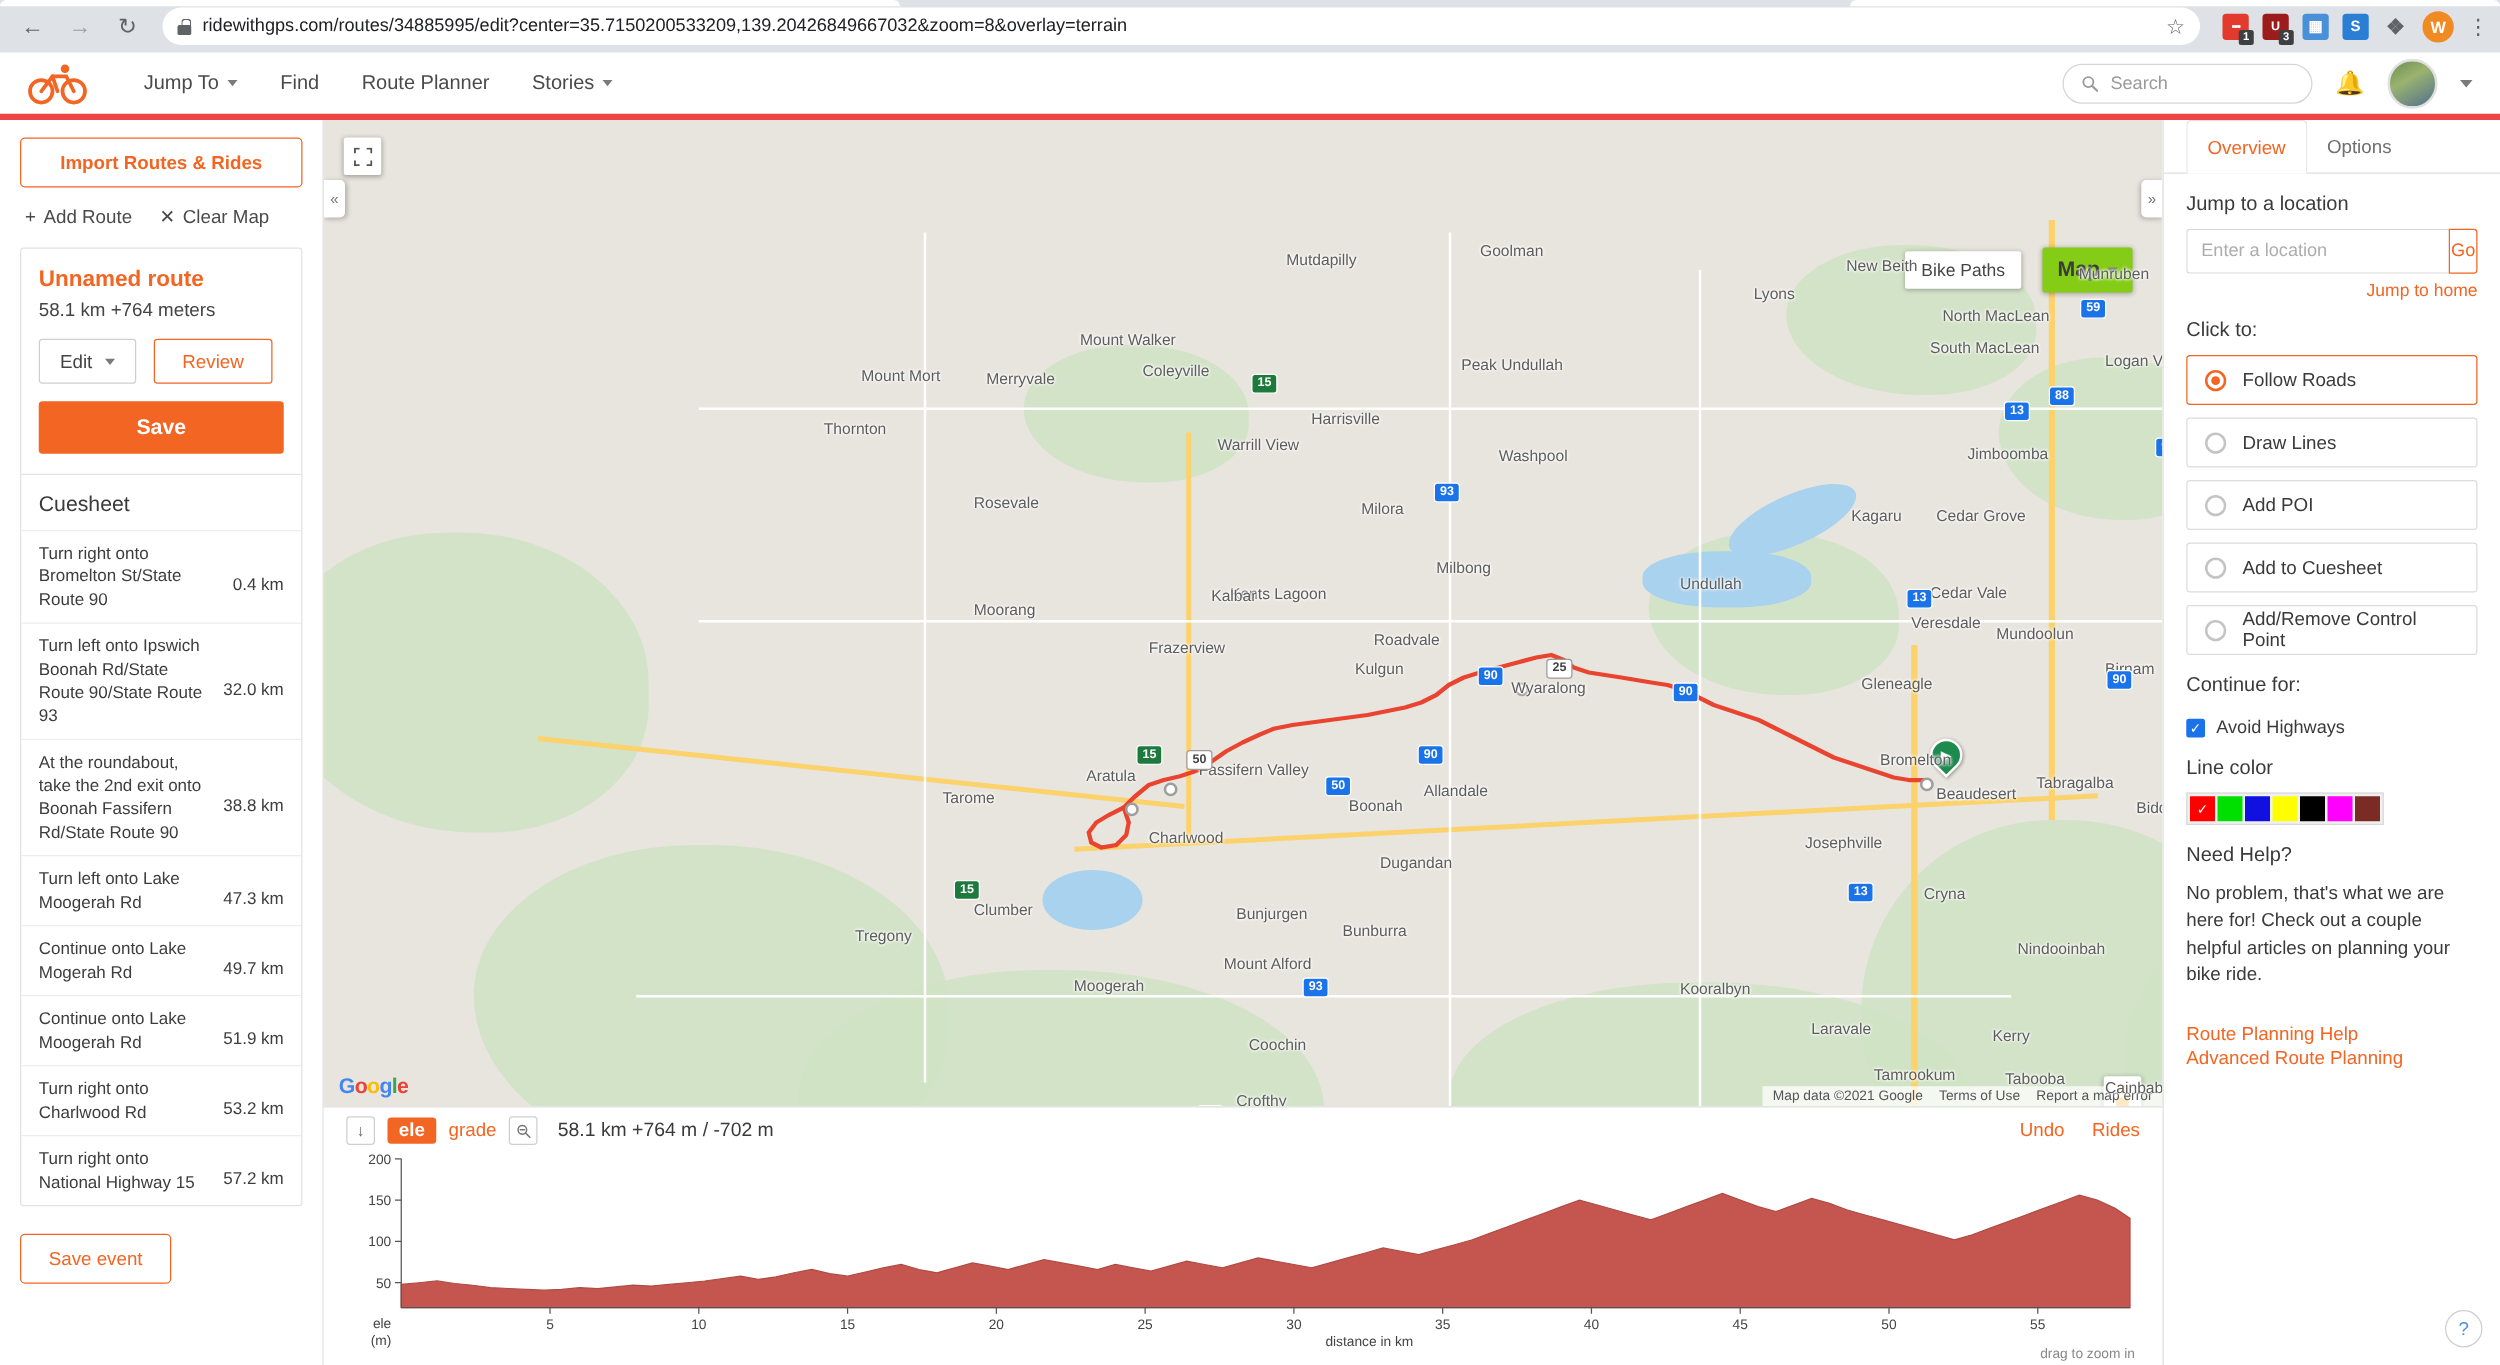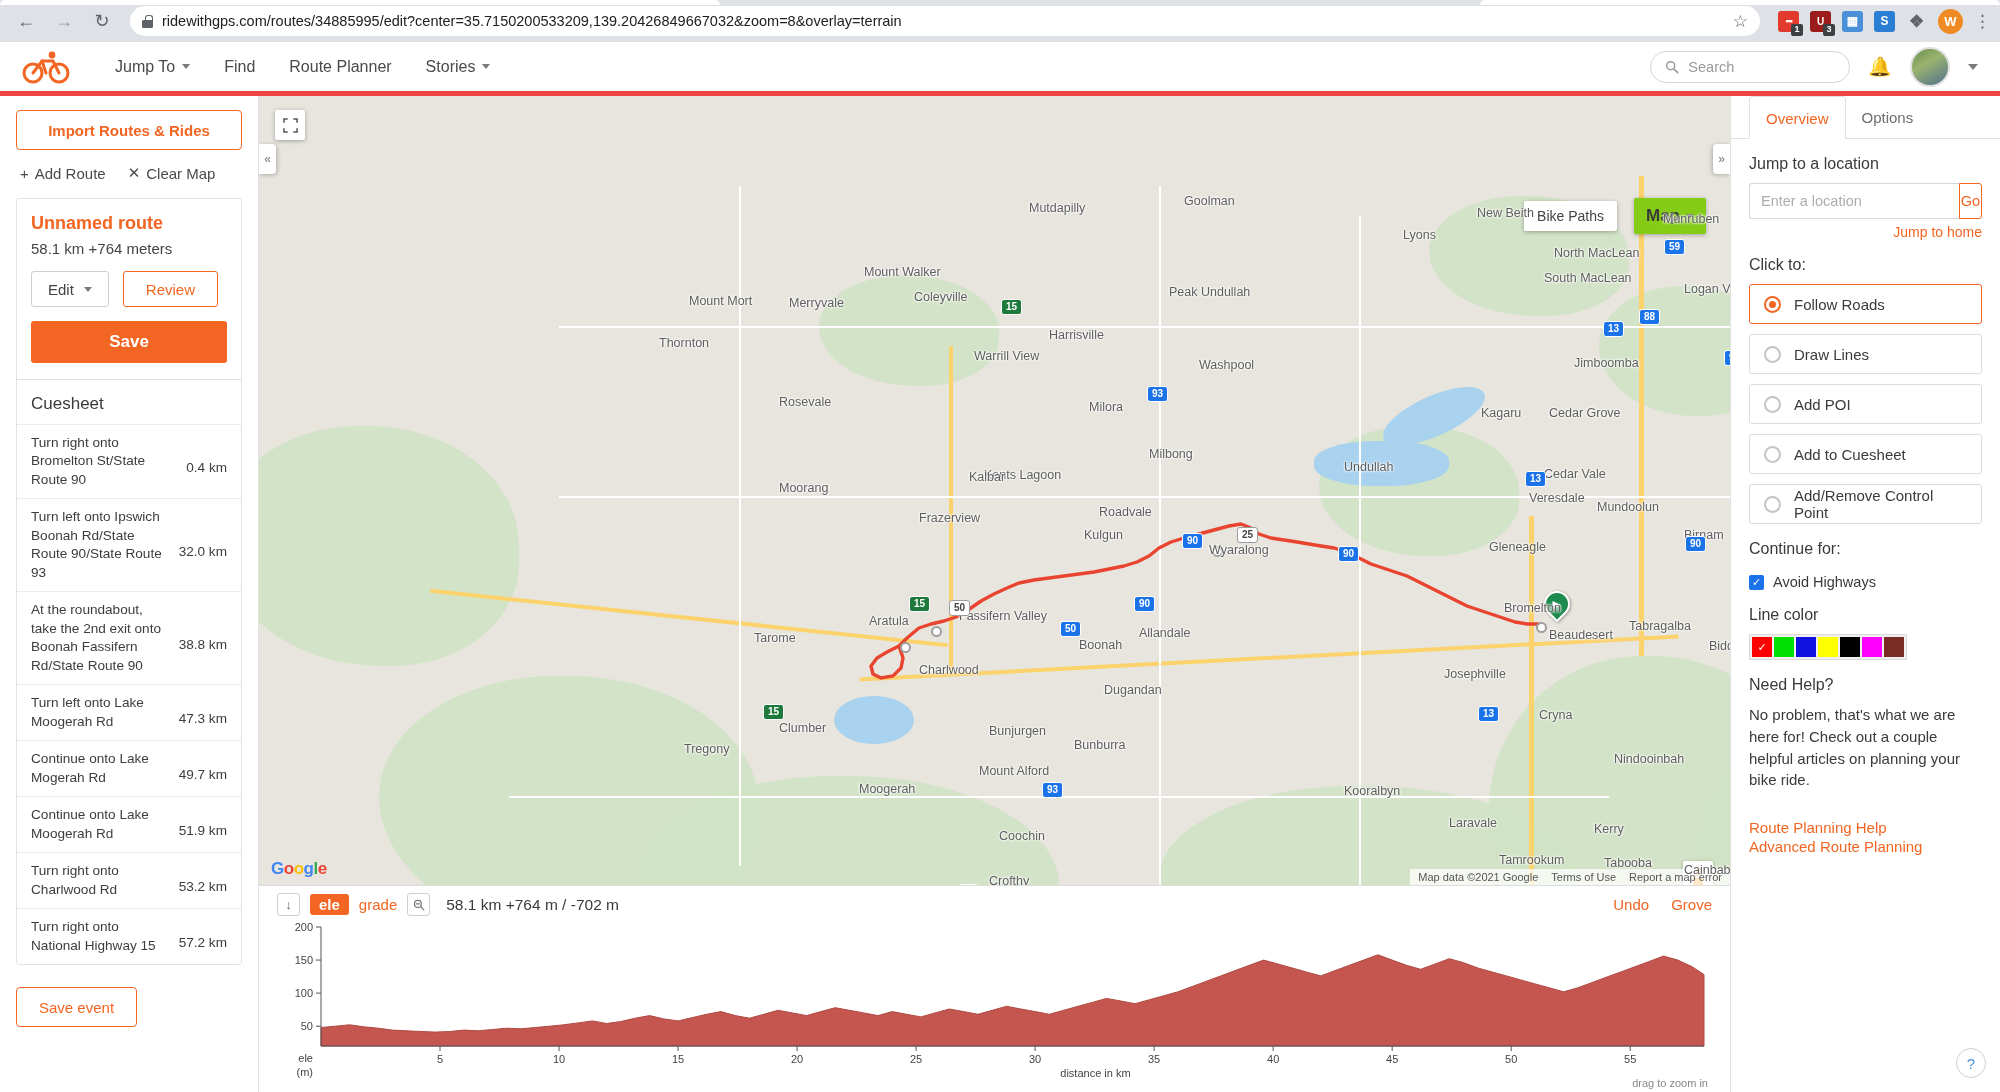--- a/index.html
+++ b/index.html
@@ -625,21 +625,21 @@
         <div class="tb-grade">grade</div>
         <div class="tb-sq">
           <svg width="12" height="12" viewBox="0 0 16 16">
               <circle cx="6.5" cy="6.5" r="4.6" fill="none" stroke="#777" stroke-width="1.6"></circle>
               <path d="M10 10 L14.5 14.5M4.3 6.5h4.4" stroke="#777" stroke-width="1.6" stroke-linecap="round"></path>
             </svg>
         </div>
         <div class="tb-stats">58.1 km +764 m / -702 m</div>
         <div class="undo-redo">
           <span>Undo</span>
-          <span>Grove</span>
+          <span>Rides</span>
         </div>
       </div>
       <div class="chart-wrap">
         <svg id="elev-svg" width="100%" height="165" preserveAspectRatio="none">
             <path d="M44,127 L44.0,108.5 L58.3,107.2 L72.6,105.8 L86.8,107.8 L101.1,109.2 L115.4,111.1 L129.7,111.8 L144.0,112.5 L158.3,113.1 L172.5,112.5 L186.8,111.1 L201.1,111.8 L215.4,110.5 L229.7,109.2 L244.0,109.8 L258.2,108.5 L272.5,107.2 L286.8,105.8 L301.1,103.9 L315.4,101.9 L329.6,104.5 L343.9,102.5 L358.2,99.2 L372.5,96.6 L386.8,99.9 L401.1,101.9 L415.3,98.6 L429.6,95.3 L443.9,92.6 L458.2,96.6 L472.5,99.2 L486.8,95.3 L501.0,91.3 L515.3,93.9 L529.6,96.6 L543.9,92.6 L558.2,88.7 L572.4,91.3 L586.7,93.9 L601.0,96.6 L615.3,92.6 L629.6,95.3 L643.9,97.9 L658.1,93.9 L672.4,90.0 L686.7,92.6 L701.0,95.3 L715.3,91.3 L729.5,87.3 L743.8,90.0 L758.1,92.6 L772.4,95.3 L786.7,91.3 L801.0,87.3 L815.2,83.4 L829.5,79.4 L843.8,82.0 L858.1,84.7 L872.4,80.7 L886.7,76.8 L900.9,72.8 L915.2,67.5 L929.5,62.2 L943.8,56.9 L958.1,51.6 L972.3,46.3 L986.6,41.1 L1000.9,45.0 L1015.2,49.0 L1029.5,53.0 L1043.8,56.9 L1058.0,51.6 L1072.3,46.3 L1086.6,41.1 L1100.9,35.8 L1115.2,41.1 L1129.5,46.3 L1143.7,50.3 L1158.0,45.0 L1172.3,39.7 L1186.6,43.7 L1200.9,49.0 L1215.1,53.0 L1229.4,56.9 L1243.7,60.9 L1258.0,64.9 L1272.3,68.8 L1286.6,72.8 L1300.8,68.8 L1315.1,63.5 L1329.4,58.2 L1343.7,53.0 L1358.0,47.7 L1372.3,42.4 L1386.5,37.1 L1400.8,41.1 L1415.1,47.7 L1427.0,55.6 L1427,127 Z" fill="#c4564f" stroke="#b04a43" stroke-width="1"></path>
             <line x1="44" y1="8" x2="44" y2="127" stroke="#555" stroke-width="1"></line>
             <line x1="44" y1="127" x2="1427" y2="127" stroke="#555" stroke-width="1"></line>
             <line x1="39" y1="107.16666666666667" x2="44" y2="107.16666666666667" stroke="#555" stroke-width="1"></line>
             <text x="36" y="111.16666666666667" text-anchor="end" font-size="11" fill="#444" font-family="&quot;Liberation Sans&quot;, sans-serif">50</text>
             <line x1="39" y1="74.11111111111111" x2="44" y2="74.11111111111111" stroke="#555" stroke-width="1"></line>

